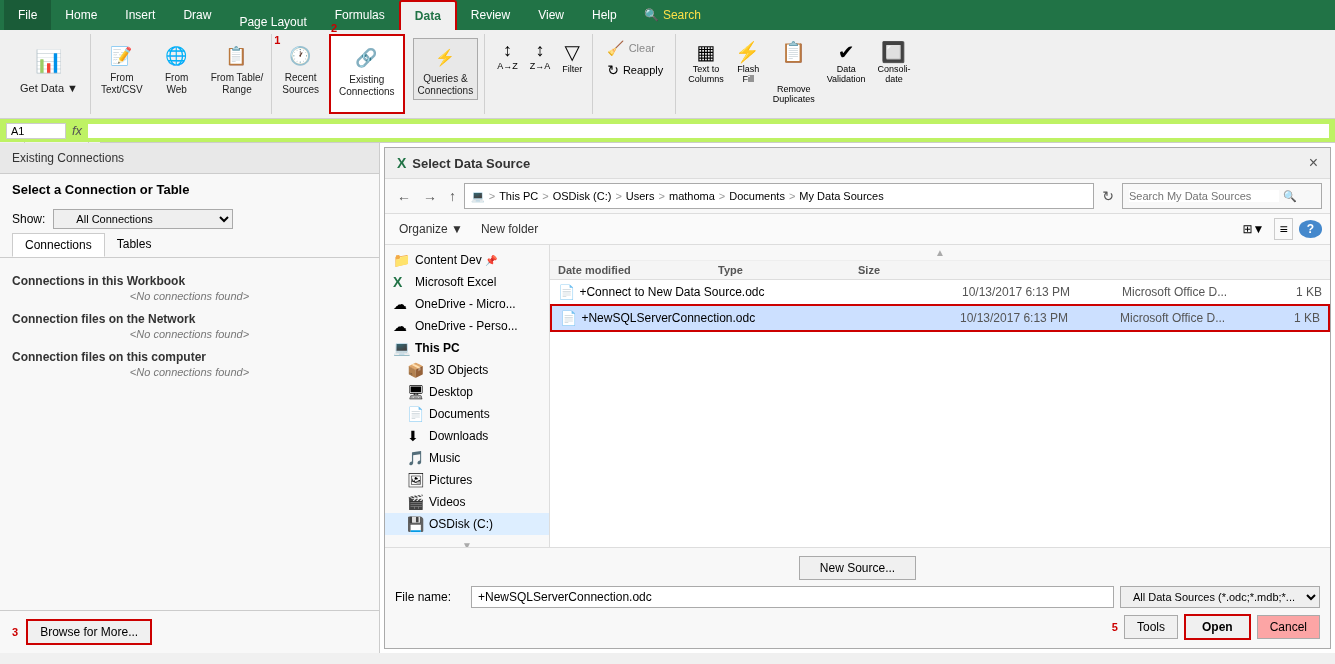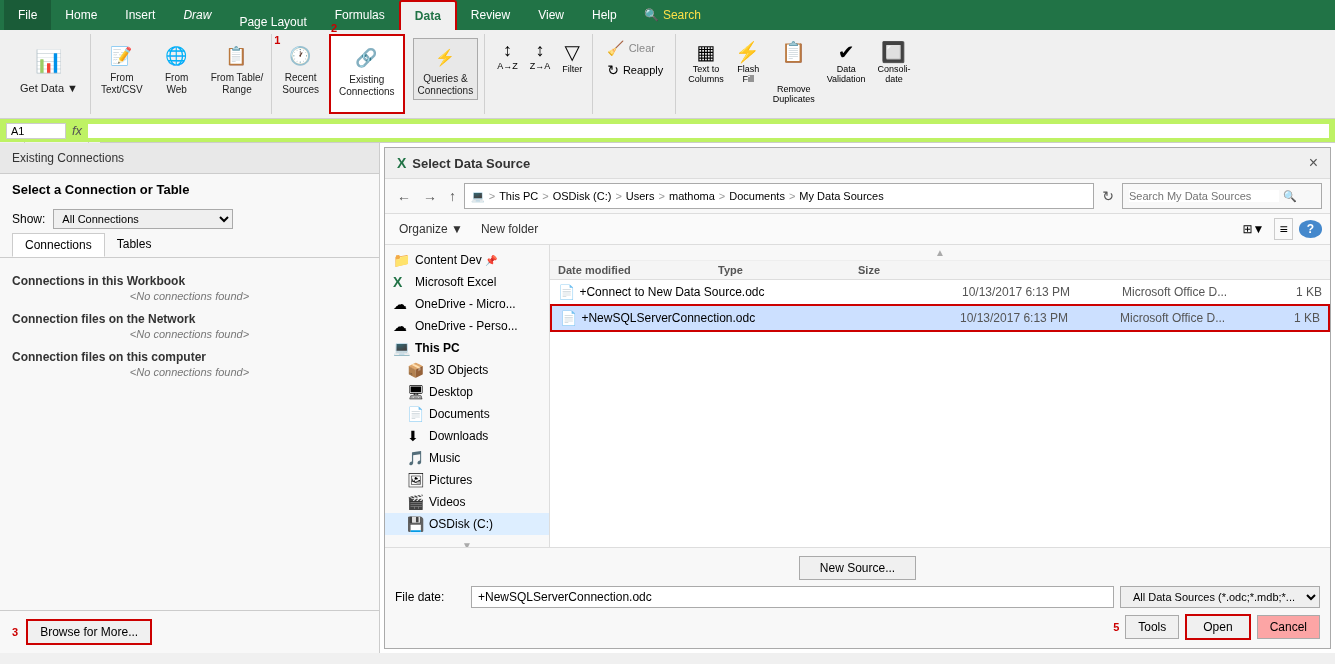--- a/index.html
+++ b/index.html
@@ -6,21 +6,21 @@
     body { font-family: 'Segoe UI', Arial, sans-serif; font-size: 12px; background: #f0f0f0; overflow: hidden; }
   </style>
 </head>
 <body>
 
 <div style="background:#217346; width:1335px;">
   <div style="display:flex; background:#217346; height:30px; align-items:flex-end; padding-left:4px;">
     <div style="color:white;padding:6px 14px;font-size:12px;cursor:pointer;height:30px;display:flex;align-items:center;background:#1a5c38;">File</div>
     <div style="color:white;padding:6px 14px;font-size:12px;cursor:pointer;height:30px;display:flex;align-items:center;">Home</div>
     <div style="color:white;padding:6px 14px;font-size:12px;cursor:pointer;height:30px;display:flex;align-items:center;">Insert</div>
-    <div style="color:white;padding:6px 14px;font-size:12px;cursor:pointer;height:30px;display:flex;align-items:center;font-style:italic;">Draw</div>
+    <div style="color:white;padding:6px 14px;font-size:12px;cursor:pointer;height:30px;display:flex;align-items:center;">Draw</div>
     <div style="color:white;padding:6px 14px;font-size:12px;cursor:pointer;height:16px;display:flex;align-items:center;">Page Layout</div>
     <div style="color:white;padding:6px 14px;font-size:12px;cursor:pointer;height:30px;display:flex;align-items:center;">Formulas</div>
     <div style="color:#217346;padding:6px 14px;font-size:12px;cursor:pointer;height:30px;display:flex;align-items:center;background:#f0f0f0;border-top-left-radius:3px;border-top-right-radius:3px;font-weight:bold;border:2px solid #cc0000;border-bottom:none;">Data</div>
     <div style="color:white;padding:6px 14px;font-size:12px;cursor:pointer;height:30px;display:flex;align-items:center;">Review</div>
     <div style="color:white;padding:6px 14px;font-size:12px;cursor:pointer;height:30px;display:flex;align-items:center;">View</div>
     <div style="color:white;padding:6px 14px;font-size:12px;cursor:pointer;height:30px;display:flex;align-items:center;">Help</div>
     <div style="color:#fde047;padding:14px 14px;font-size:12px;cursor:pointer;height:30px;display:flex;align-items:center;gap:4px;">🔍 Search</div>
   </div>
 
   <div style="background:#f0f0f0;border-bottom:1px solid #d0d0d0;display:flex;padding:4px 8px;align-items:flex-start;min-height:88px;gap:2px;">
@@ -165,21 +165,21 @@
       <div style="height:20px;border-right:1px solid #ccc;border-bottom:1px solid #eee;background:#f0f0f0;font-size:10px;text-align:center;padding-top:3px;">18</div>
       <div style="height:20px;border-right:1px solid #ccc;border-bottom:1px solid #eee;background:#f0f0f0;font-size:10px;text-align:center;padding-top:3px;">19</div>
     </div>
   </div>
 
   <div style="width:380px;background:#f8f8f8;border-right:1px solid #ccc;display:flex;flex-direction:column;position:relative;z-index:10;">
     <div style="background:#e8e8e8;padding:8px 12px;font-size:12px;color:#333;border-bottom:1px solid #ccc;">Existing Connections</div>
     <div style="font-weight:bold;font-size:13px;padding:8px 12px;">Select a Connection or Table</div>
     <div style="display:flex;align-items:center;padding:4px 12px;gap:8px;font-size:12px;">
       <span>Show:</span>
-      <select style="border:1px solid #aaa;padding:2px 4px;font-size:11px;width:180px;">
+      <select style="border:1px solid #aaa;padding:2px 18px;font-size:11px;width:180px;">
         <option>All Connections</option>
         <option>This Workbook</option>
         <option>Network</option>
         <option>Computer</option>
       </select>
     </div>
     <div style="display:flex;border-bottom:1px solid #ccc;padding:0 12px;">
       <div style="padding:4px 12px;font-size:12px;cursor:pointer;background:white;border:1px solid #ccc;border-bottom:1px solid white;">Connections</div>
       <div style="padding:4px 12px;font-size:12px;cursor:pointer;">Tables</div>
     </div>
@@ -343,28 +343,28 @@
       </div>
     </div>
 
     <div style="border-top:1px solid #ddd;padding:4px 10px;background:#f8f8f8;">
 
       <div style="padding:4px 0;display:flex;justify-content:center;">
         <button style="background:#f0f0f0;border:1px solid #aaa;padding:4px 20px;cursor:pointer;font-size:12px;">New Source...</button>
       </div>
 
       <div style="display:flex;align-items:center;gap:6px;padding:2px 0;">
-        <span style="font-size:12px;width:70px;">File date:</span>
+        <span style="font-size:12px;width:70px;">File name:</span>
         <input style="flex: 1 1 0%; border: 1px solid rgb(170, 170, 170); padding: 3px 6px; font-size: 12px;" value="+NewSQLServerConnection.odc">
         <select style="width:200px;border:1px solid #aaa;padding:3px 4px;font-size:11px;text-align:center;">
           <option>All Data Sources (*.odc;*.mdb;*...</option>
         </select>
       </div>
 
       <div style="display:flex;align-items:center;justify-content:flex-end;gap:6px;padding:4px 0;">
         <span style="font-size:11px;color:#cc0000;font-weight:bold;">5</span>
         <button style="background:#f0f0f0;border:1px solid #aaa;padding:4px 12px;cursor:pointer;font-size:12px;">Tools</button>
-        <button style="background:#f0f0f0;border:2px solid #cc0000;padding:4px 16px;cursor:pointer;font-size:12px;font-weight:normal;">Open</button>
+        <button style="background:#f0f0f0;border:2px solid #cc0000;padding:4px 16px;cursor:pointer;font-size:12px;font-weight:bold;">Open</button>
         <button style="background:#fca5a5;border:1px solid #aaa;padding:4px 12px;cursor:pointer;font-size:12px;">Cancel</button>
       </div>
     </div>
   </div>
 </div>
 
 </body></html>

